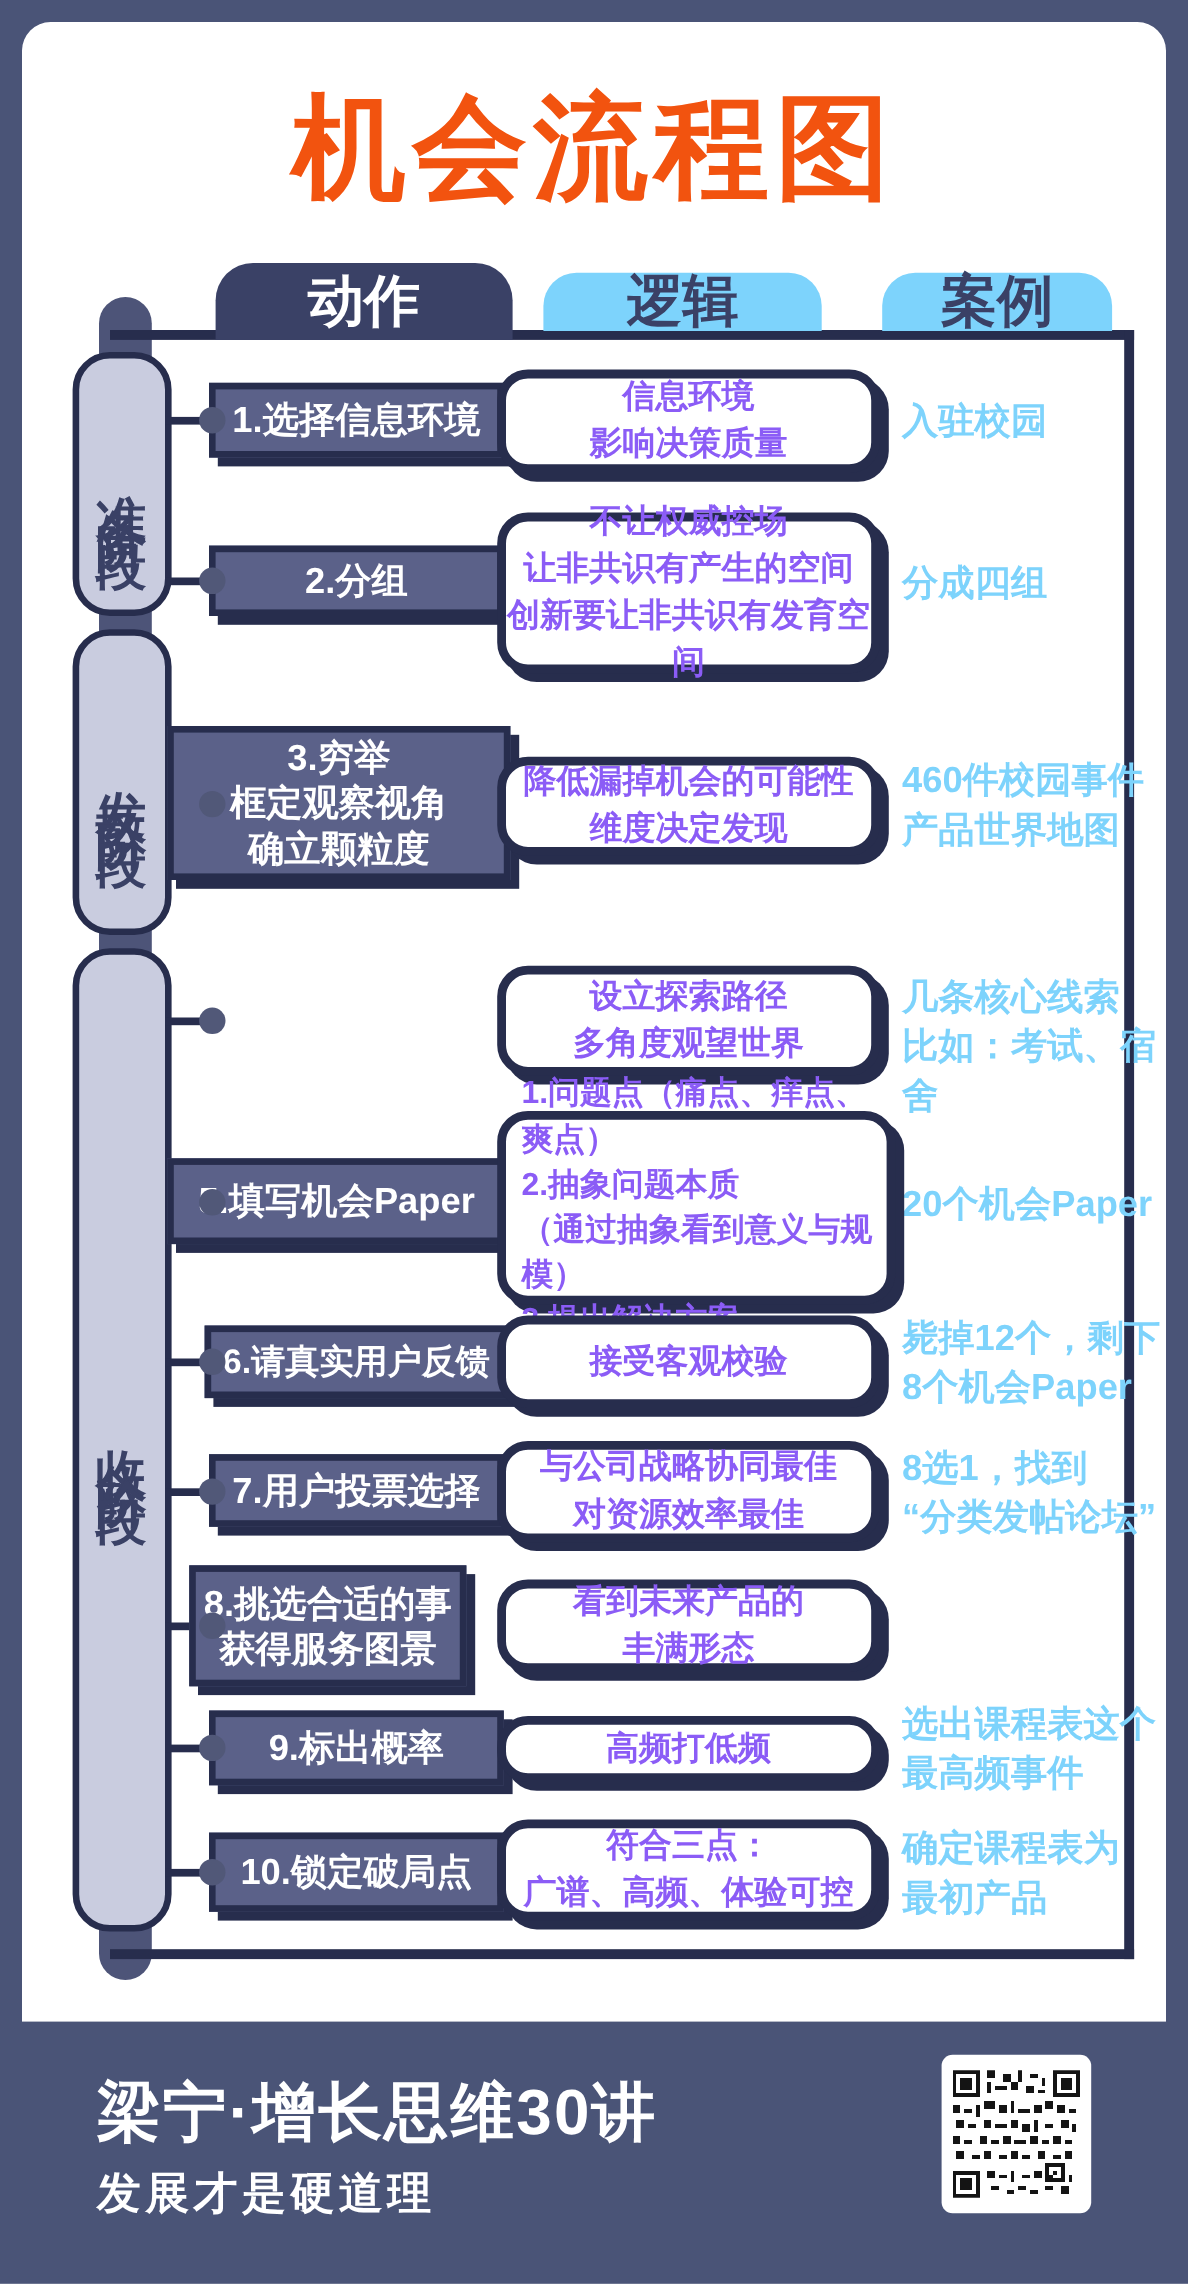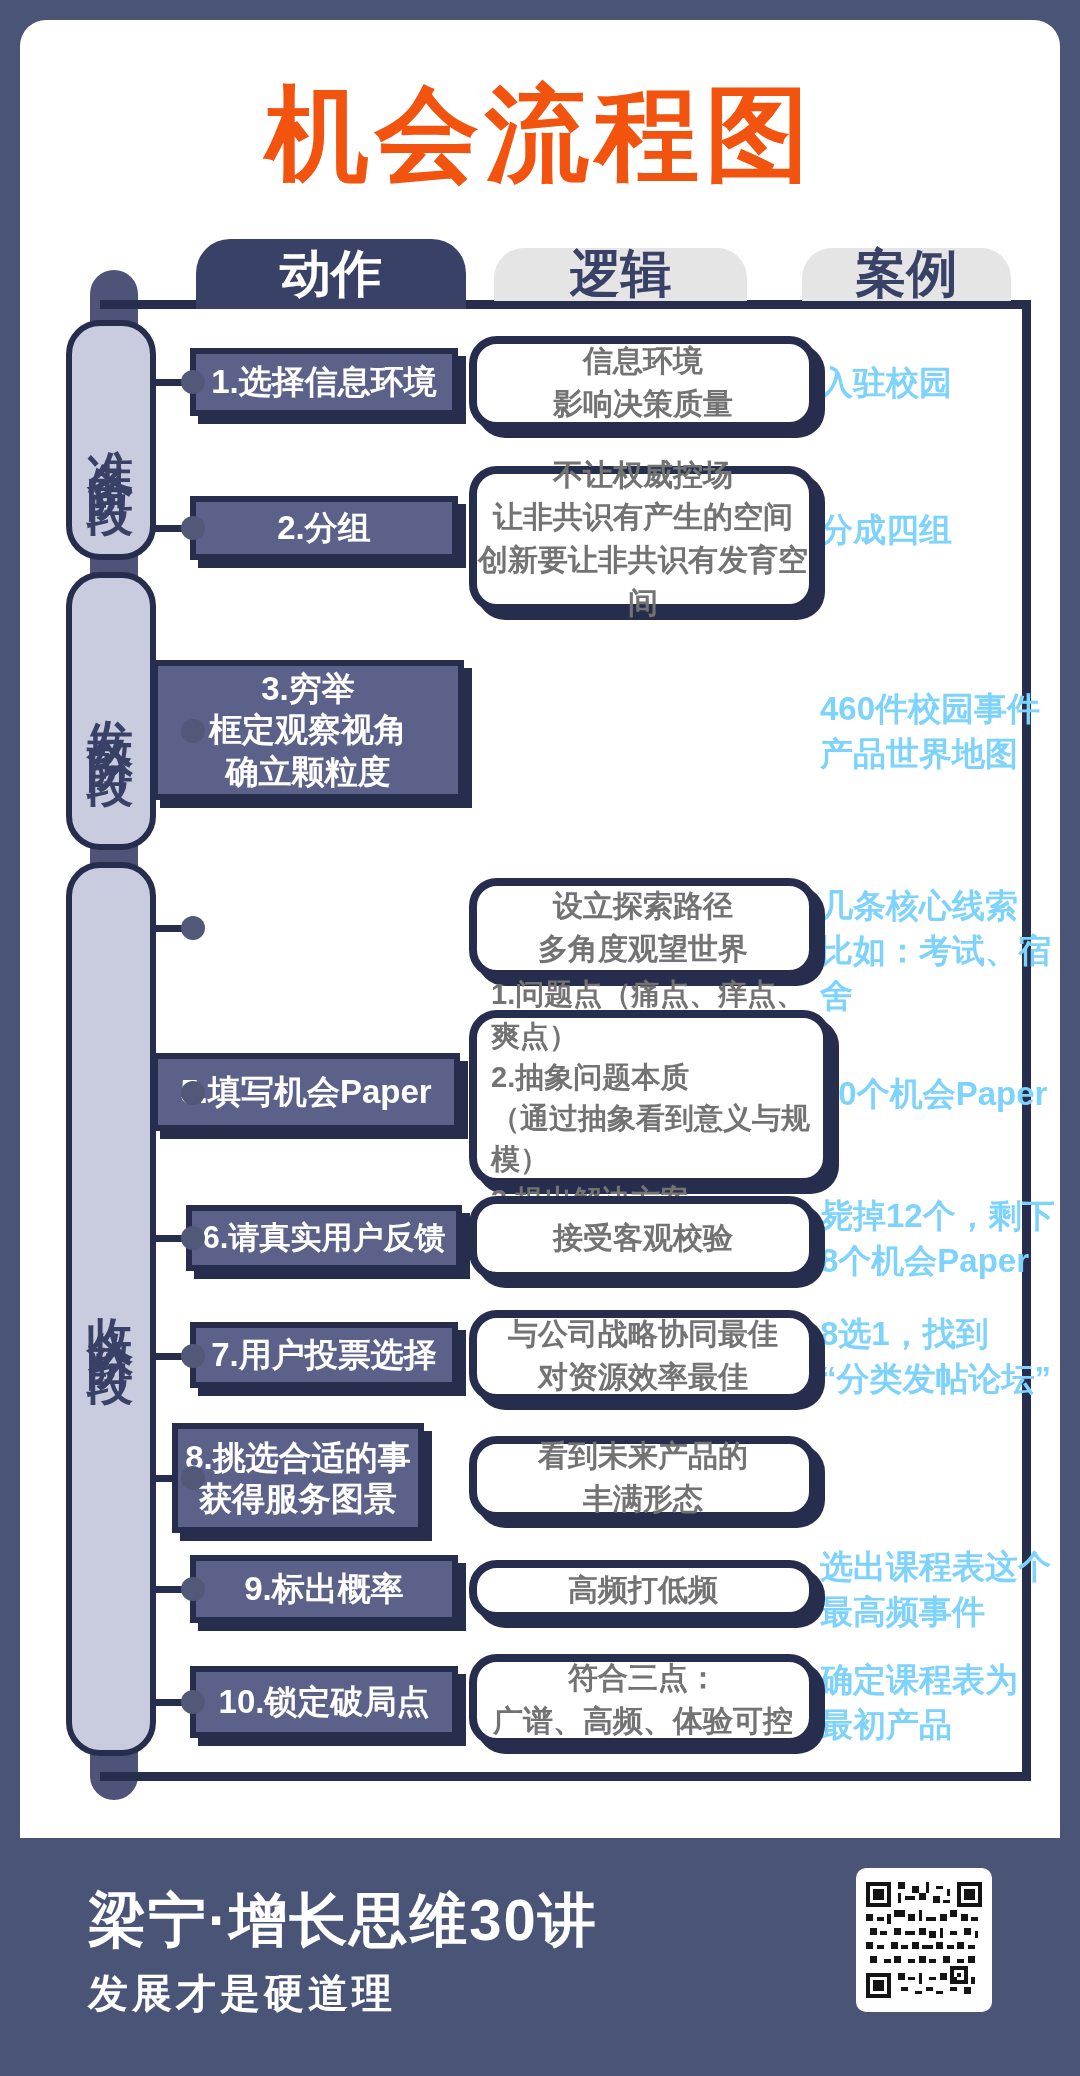--- a/index.html
+++ b/index.html
@@ -32,21 +32,21 @@
   
   .tab{
     position:absolute;display:flex;align-items:center;justify-content:center;
     font-weight:bold;font-size:51px;
   }
   .tab-dark{
     left:196px;top:239px;width:270px;height:70px;
     background:#3a4166;color:#ffffff;border-radius:34px 34px 0 0;
   }
   .tab-light{
-    background:#e5e5e5;color:#3a4166;border-radius:30px 30px 0 0;
+    background:#7dd3fc;color:#3a4166;border-radius:30px 30px 0 0;
     top:248px;height:53px;
   }
   .tab-logic{left:494px;width:253px;}
   .tab-case{left:802px;width:209px;}
   
   .pill{
     position:absolute;left:66px;width:90px;
     background:#c9ccdf;border:6px solid #272d4d;border-radius:34px;
     display:flex;align-items:center;justify-content:center;
     box-sizing:border-box;
@@ -70,22 +70,22 @@
     display:flex;align-items:center;justify-content:center;
     color:#ffffff;font-weight:bold;font-size:33px;line-height:1.25;
     text-align:center;white-space:pre-line;
   }
   .logic{
     position:absolute;left:452px;width:348px;
     background:#ffffff;border:8px solid #272d4d;border-radius:28px;
     box-shadow:8px 8px 0 0 #272d4d;
     box-sizing:border-box;z-index:5;
     display:flex;align-items:center;justify-content:center;
-    color:#737373;font-weight:bold;font-size:30px;line-height:1.42;
-    text-align:center;white-space:pre-line;margin-left:17px;
+    color:#8b5cf6;font-weight:bold;font-size:30px;line-height:1.42;
+    text-align:center;white-space:pre-line;
   }
   .case{
     position:absolute;left:820px;width:250px;z-index:4;
     color:#7dd3fc;font-weight:bold;font-size:33px;line-height:45px;
     white-space:pre-line;
   }
   
   .c1{top:379px;} .d1{top:370px;} .a1{top:348px;height:68px;} .l1{top:336px;height:94px;} .t1{top:360px;}
   .c2{top:525px;} .d2{top:516px;} .a2{top:496px;height:64px;} .l2{top:466px;height:146px;} .t2{top:507px;}
   .c3{top:728px;} .d3{top:719px;} .a3{top:660px;height:140px;left:152px;width:312px;} .l3{top:688px;height:90px;} .t3{top:686px;}
@@ -156,20 +156,22 @@
   <div class="logic l2">不让权威控场
 让非共识有产生的空间
 创新要让非共识有发育空间</div>
   <div class="case t2">分成四组</div>
 
   <div class="connector c3"></div>
   <div class="dot d3"></div>
   <div class="action a3">3.穷举
 框定观察视角
 确立颗粒度</div>
+  <div class="logic l3">降低漏掉机会的可能性
+维度决定发现</div>
   <div class="case t3">460件校园事件
 产品世界地图</div>
 
   <div class="connector c4"></div>
   <div class="dot d4"></div>
   <div class="logic l4">设立探索路径
 多角度观望世界</div>
   <div class="case t4">几条核心线索
 比如：考试、宿舍</div>
 

